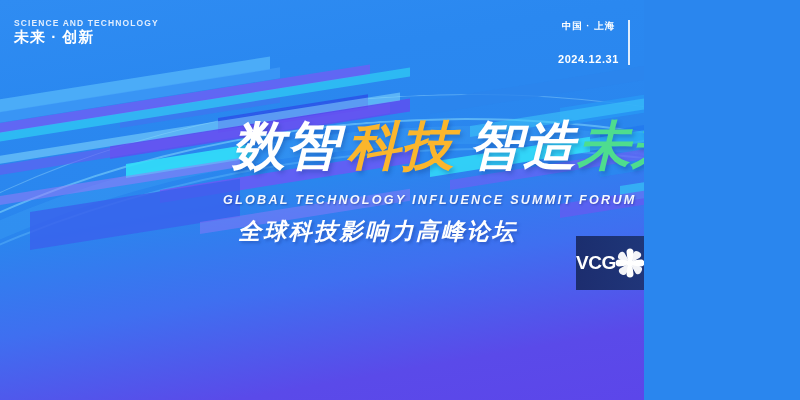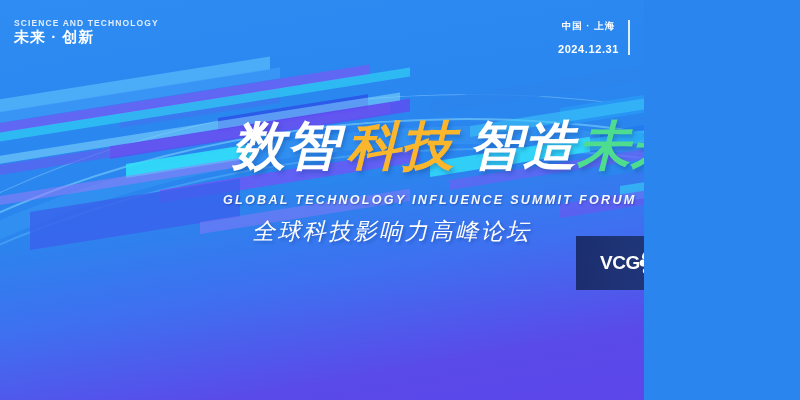--- a/index.html
+++ b/index.html
@@ -55,21 +55,21 @@
     letter-spacing:1px; white-space:nowrap;
   }
 
   
   .meta{
     position:absolute; right:14px; top:20px; z-index:9;
     text-align:center; padding-right:9px;
     border-right:2px solid rgba(255,255,255,.85);
   }
   .meta .place{ font-size:9.5px; color:#ffffff; letter-spacing:1px; font-weight:700; white-space:nowrap;}
-  .meta .date{ margin-top:10px; font-size:11px; color:#ffffff; letter-spacing:.6px; font-weight:700; white-space:nowrap;}
+  .meta .date{ margin-top:20px; font-size:11px; color:#ffffff; letter-spacing:.6px; font-weight:700; white-space:nowrap;}
 
   
   .hero{ position:absolute; left:0; top:0; width:800px; height:400px; z-index:8; }
 
   .ai{
     position:absolute; left:108px; top:97px;
     font-size:104px; font-weight:700; font-style:italic;
     letter-spacing:-2px; line-height:1;
     background:linear-gradient(160deg,#f2fbff 0%,#dff4fb 26%,#b9e8f4 52%,#9fe0f0 70%,#ffffff 100%);
     -webkit-background-clip:text; background-clip:text; color:transparent;
@@ -90,35 +90,34 @@
 
   .engband{
     position:absolute; left:223px; top:193px;
     font-size:12.6px; font-style:italic; font-weight:600;
     letter-spacing:2.25px; color:#f4f8ff; white-space:nowrap;
     text-shadow:1px 1px 2px rgba(25,45,125,.45);
   }
 
   .subcn{
     position:absolute; left:238px; top:216px;
-    font-size:23px; font-weight:400; font-style:italic;
+    font-size:23px; font-weight:700; font-style:italic;
     letter-spacing:2.4px; color:#ffffff; white-space:nowrap;
     text-shadow:2px 2px 3px rgba(20,50,130,.35);
-    margin-left:14px;
   }
 
   
   .wm{
     position:absolute; left:576px; top:236px; width:224px; height:54px;
     background:linear-gradient(100deg,rgba(22,37,92,.88) 0%,rgba(26,52,108,.86) 45%,rgba(22,66,112,.82) 100%);
     z-index:20; display:flex; align-items:center; overflow:hidden;
   }
   .wm .vcg{
     font-size:19px; font-weight:700; color:#ffffff; letter-spacing:-.5px;
-    margin-left:24px; font-family:"Liberation Sans", sans-serif;
+    margin-left:0; font-family:"Liberation Sans", sans-serif;
   }
   .wm .burst{ position:relative; width:34px; height:34px; margin-left:-3px; flex:0 0 34px; }
   .wm .wid{
     font-size:13.5px; color:#eef2f8; letter-spacing:.2px; margin-left:4px; white-space:nowrap;
   }
   .wm .bl{ position:absolute; left:0; top:0; width:100%; height:100%; }
 </style>
 </head>
 <body>
 

